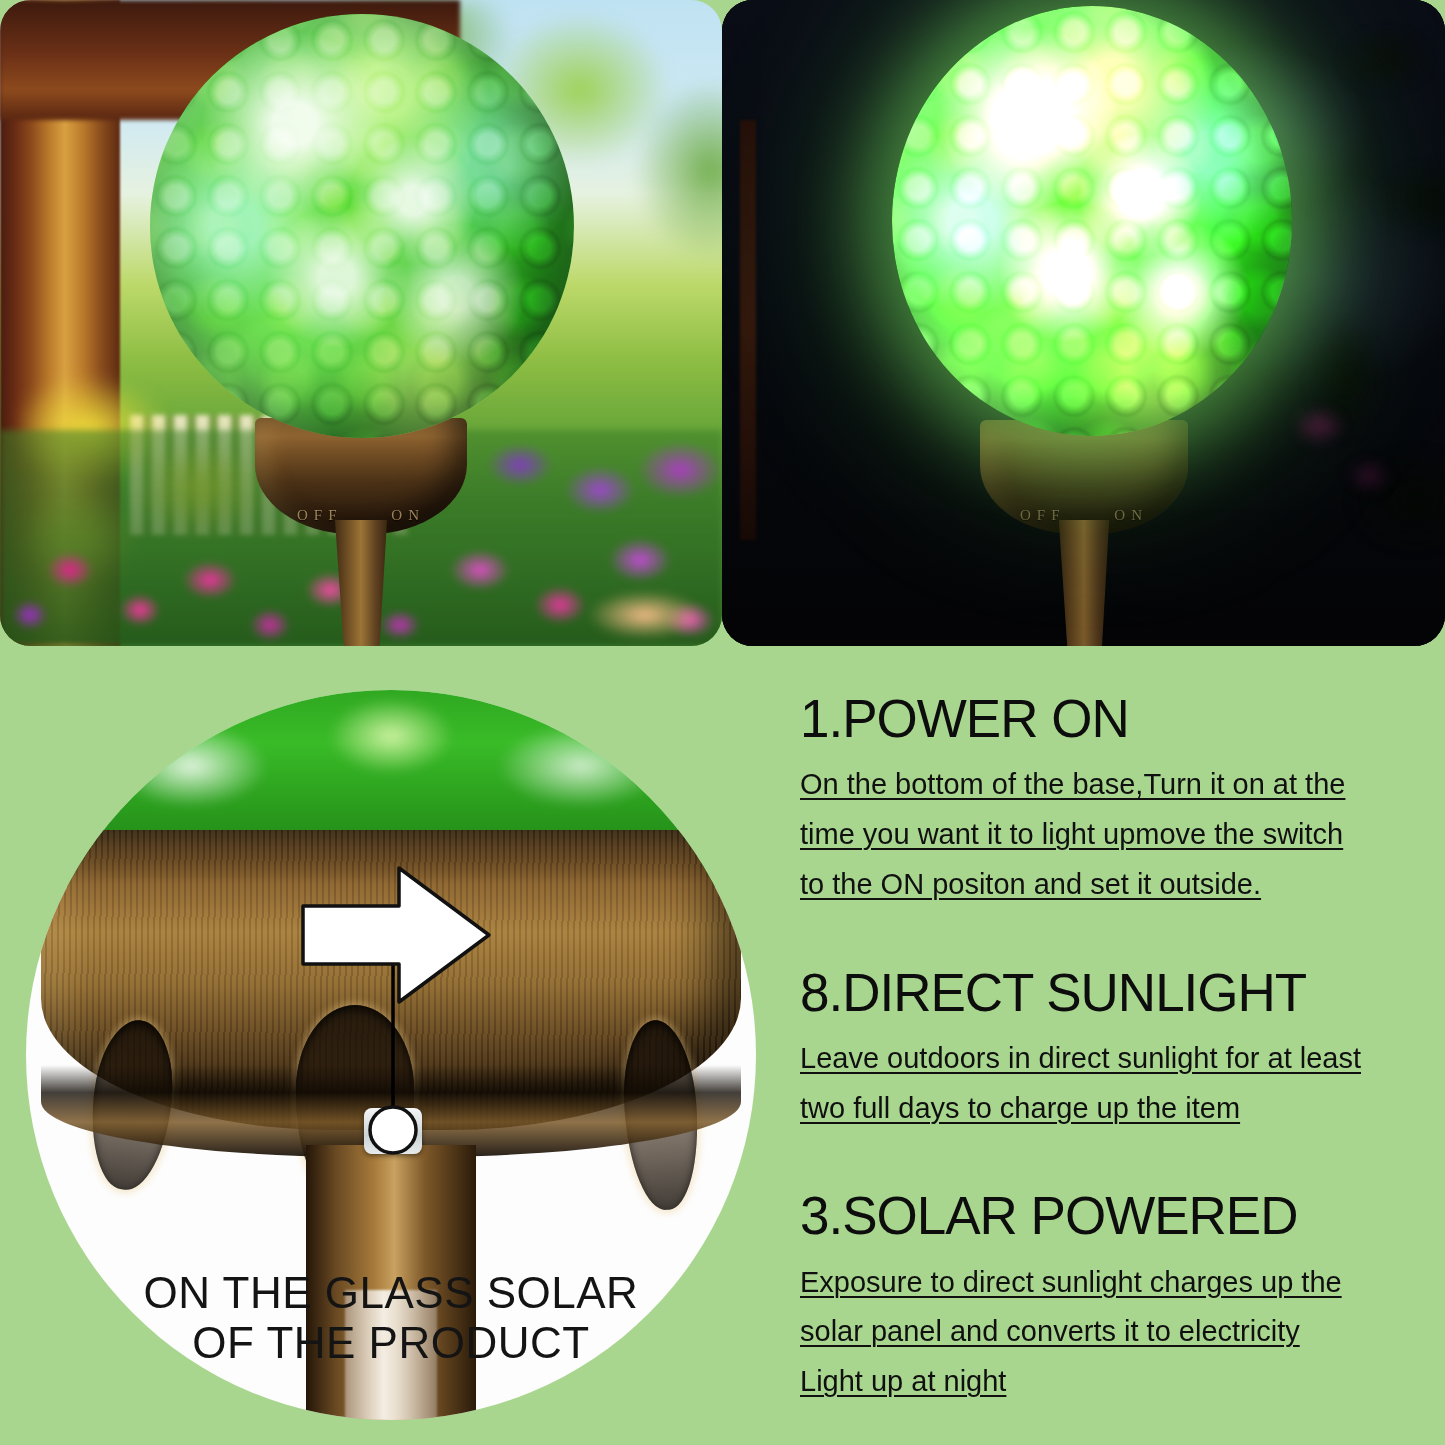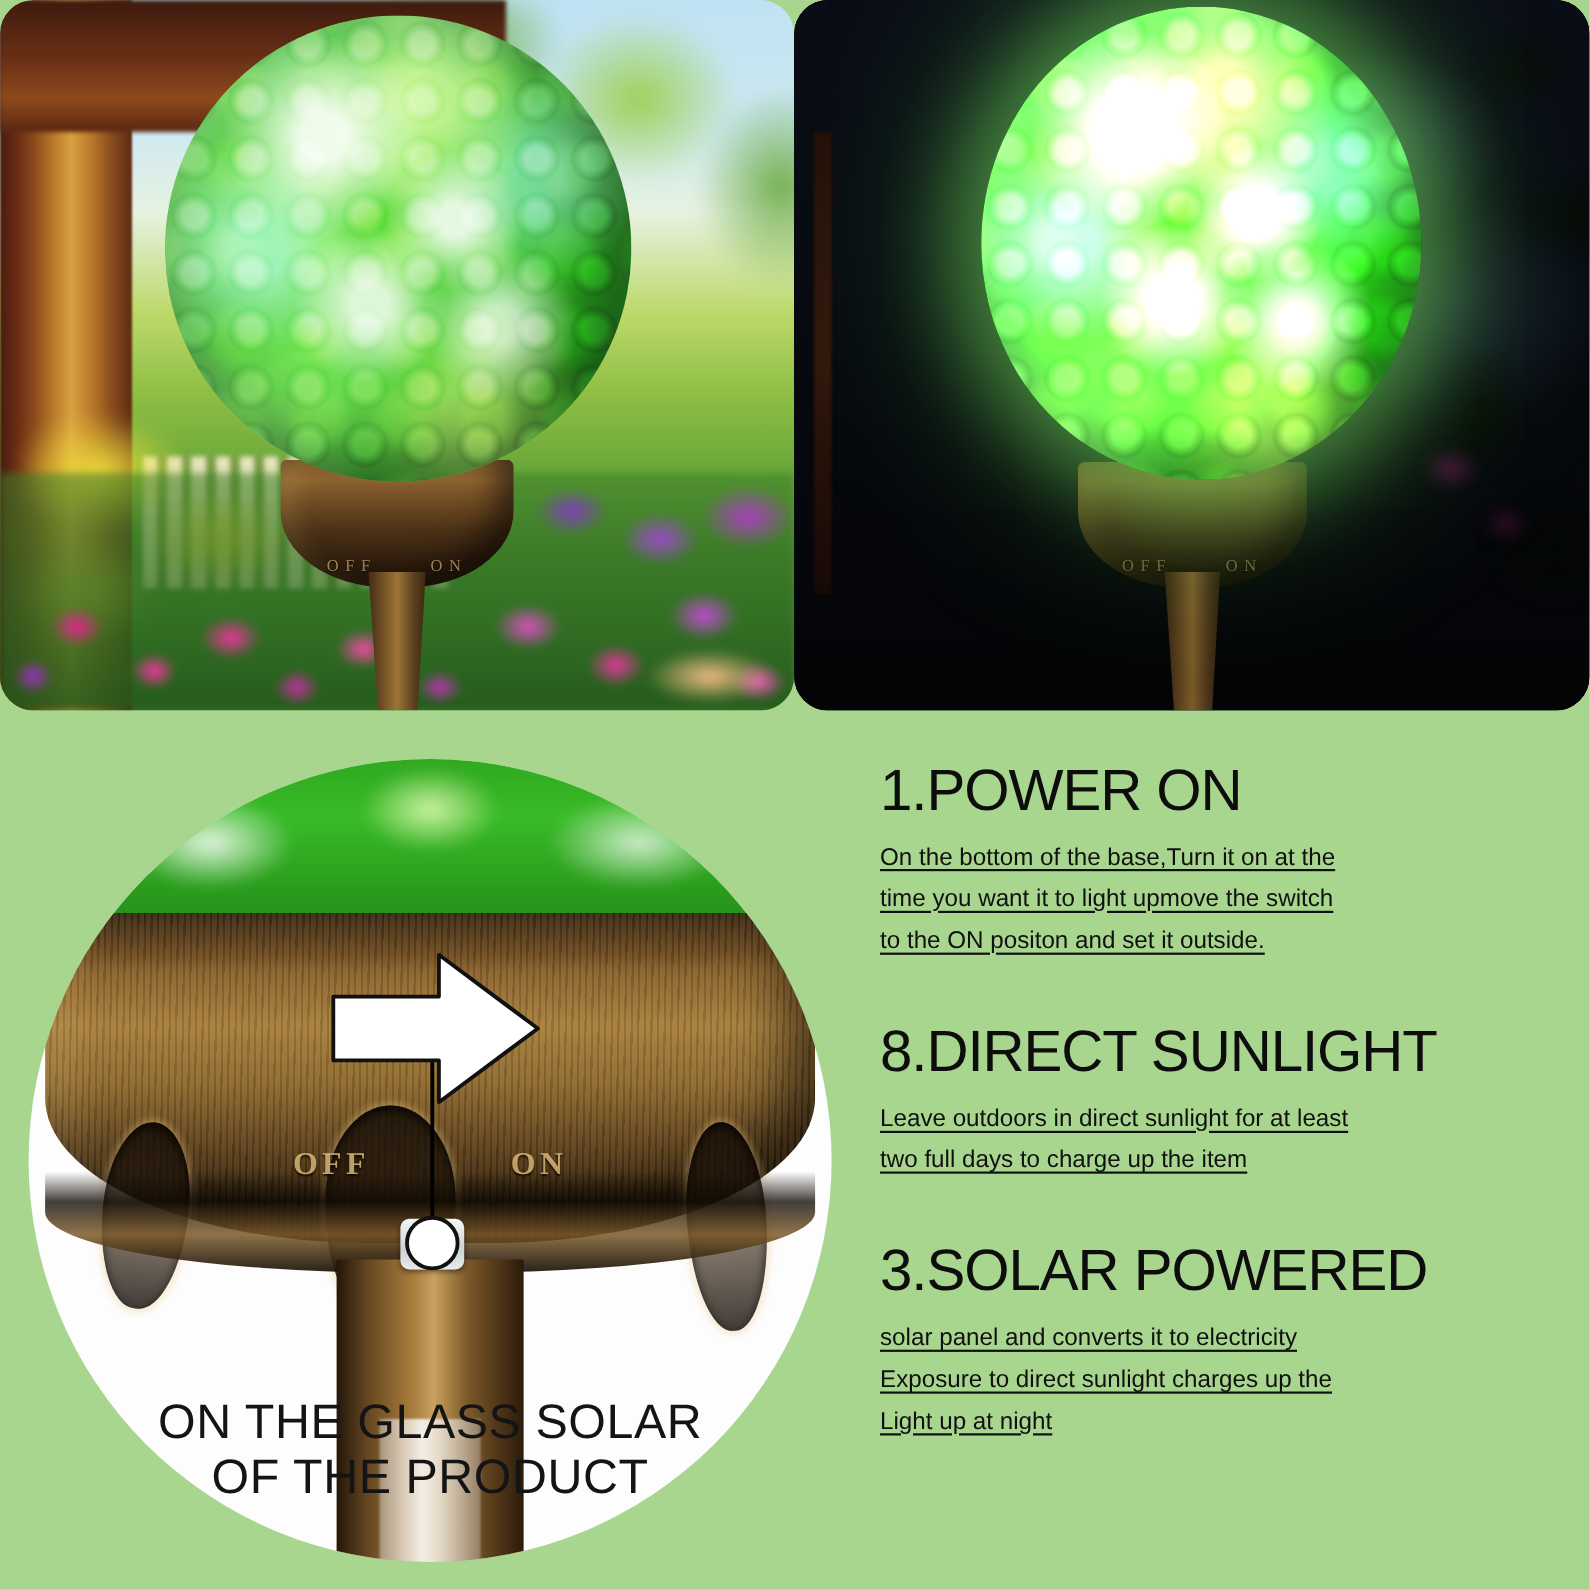--- a/index.html
+++ b/index.html
@@ -262,21 +262,21 @@
   
   .steps{
     position:absolute; left:790px; top:46px; width:630px;margin-left:10px;
   }
   .step{ margin-bottom:56px; }
   .step:last-child{ margin-bottom:0; }
   .step-title{
     font-size:53px; line-height:1.02; font-weight:400; color:#0d0d0d;
     letter-spacing:-1px; margin-bottom:14px; white-space:nowrap;
   }
-  .step-body{ font-size:22px; line-height:1.72; color:#101010; }
+  .step-body{ font-size:29px; line-height:1.72; color:#101010; }
   .step-body span{
     display:block;
     text-decoration:underline;
     text-underline-offset:4px;
     text-decoration-thickness:1.6px;
   }
 </style>
 </head>
 <body>
 
@@ -323,24 +323,20 @@
     <div class="inset-glassrim"></div>
     <div class="inset-glass-hl"></div>
 
     <div class="inset-cup">
       <div class="recess recess-left"></div>
       <div class="recess recess-mid"></div>
       <div class="recess recess-right"></div>
     </div>
     <div class="inset-rim-dark"></div>
 
-    <div class="off-on">
-      <span>OFF</span>
-      <span>ON</span>
-    </div>
 
     <div class="inset-stem"></div>
     <div class="inset-stem-glass"></div>
     <div class="switch-plate"></div>
 
     <div class="arrow-wrap">
       <svg width="730" height="730" viewBox="0 0 730 730">
 
         <line x1="367" y1="248" x2="367" y2="440" stroke="#000" stroke-width="3.5" fill="none"></line>
 
@@ -373,20 +369,20 @@
       <div class="step-title">8.DIRECT SUNLIGHT</div>
       <div class="step-body">
         <span>Leave outdoors in direct sunlight for at least</span>
         <span>two full days to charge up the item</span>
       </div>
     </div>
 
     <div class="step">
       <div class="step-title">3.SOLAR POWERED</div>
       <div class="step-body">
+        <span>Exposure to direct sunlight charges up the</span>
         <span>solar panel and converts it to electricity</span>
-        <span>Exposure to direct sunlight charges up the</span>
         <span>Light up at night</span>
       </div>
     </div>
 
   </div>
 </div>
 
 </body></html>

